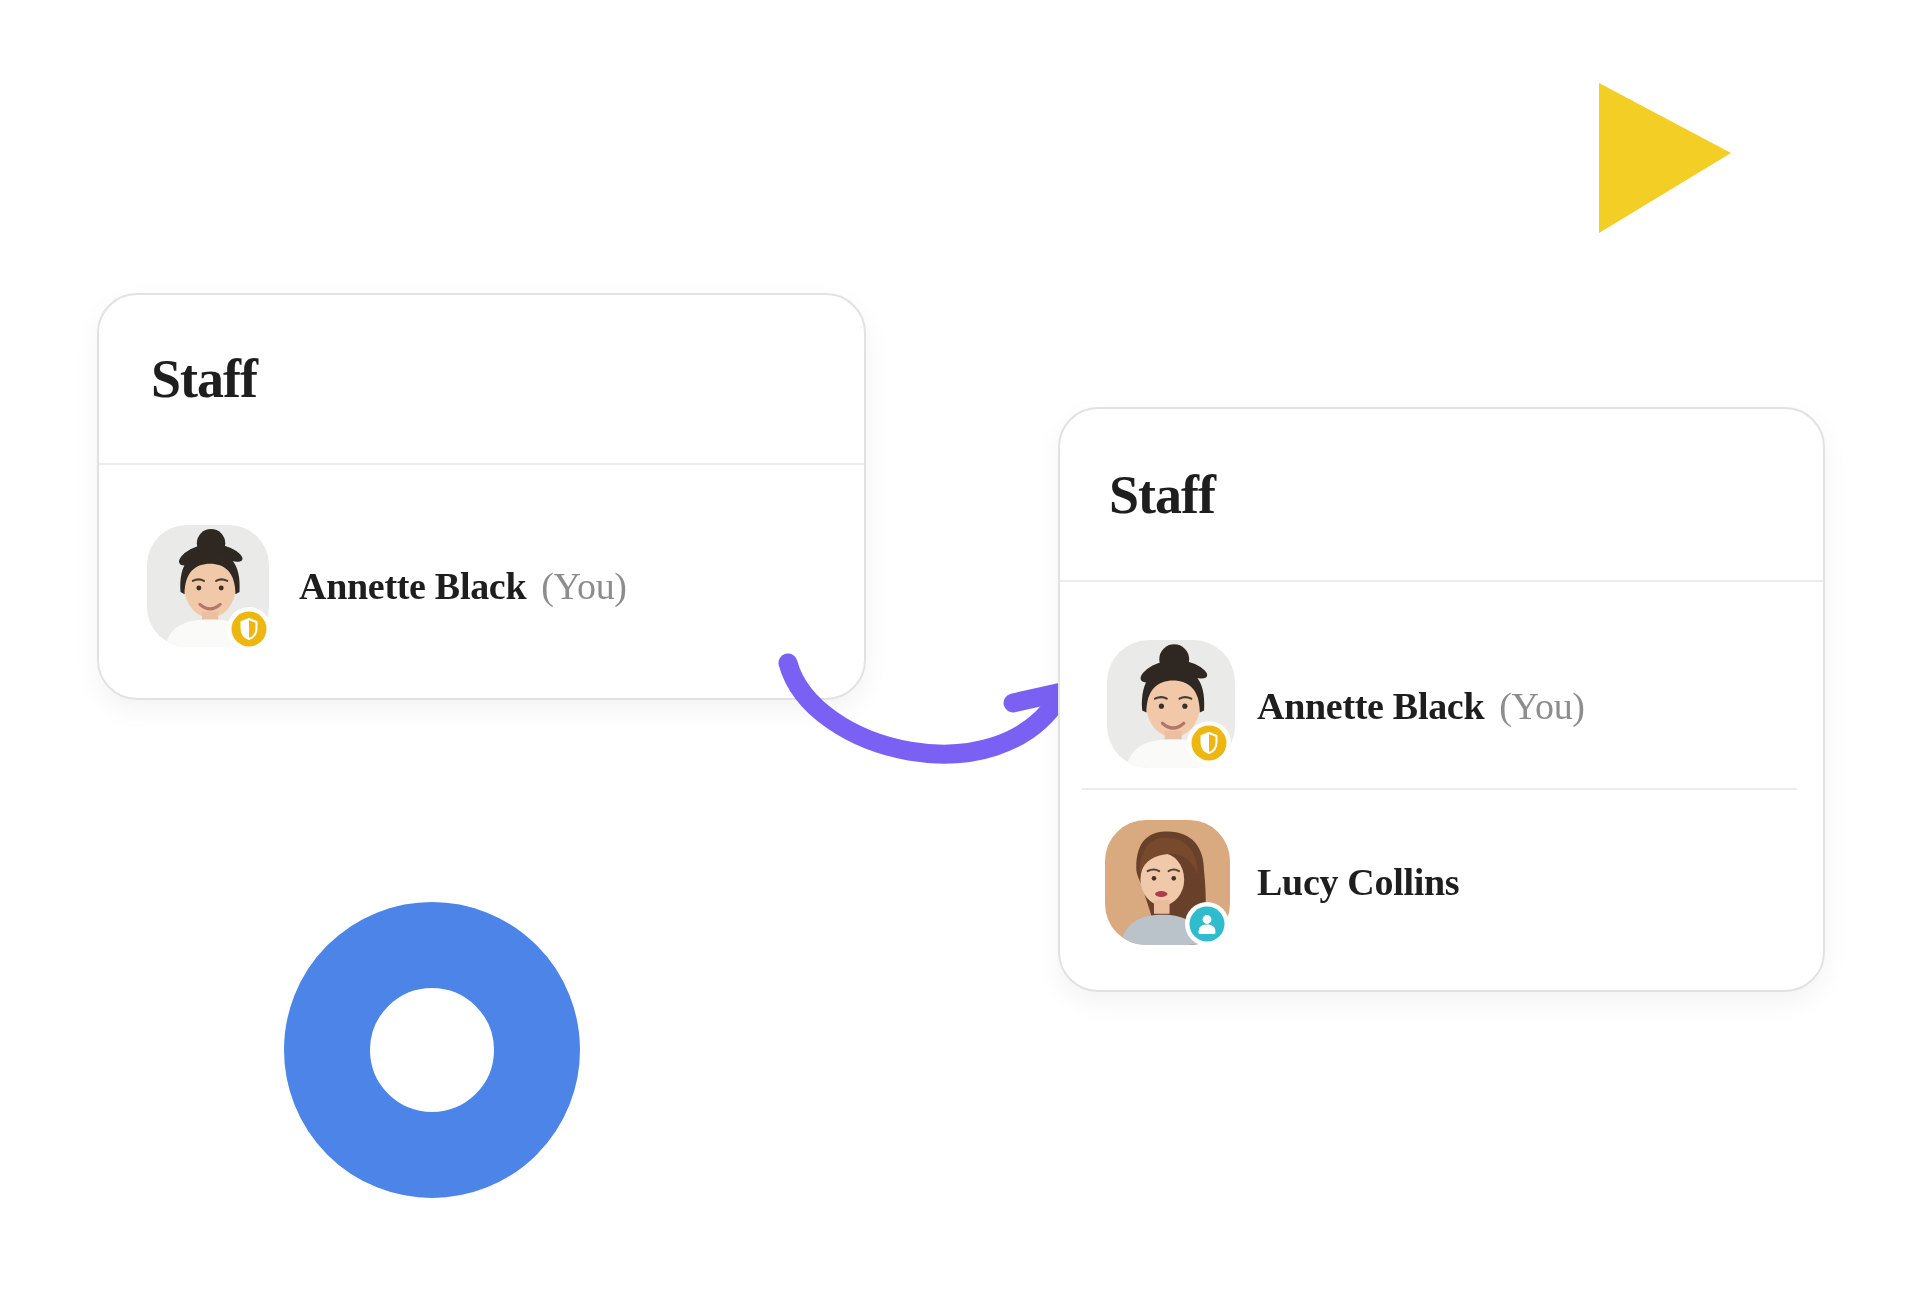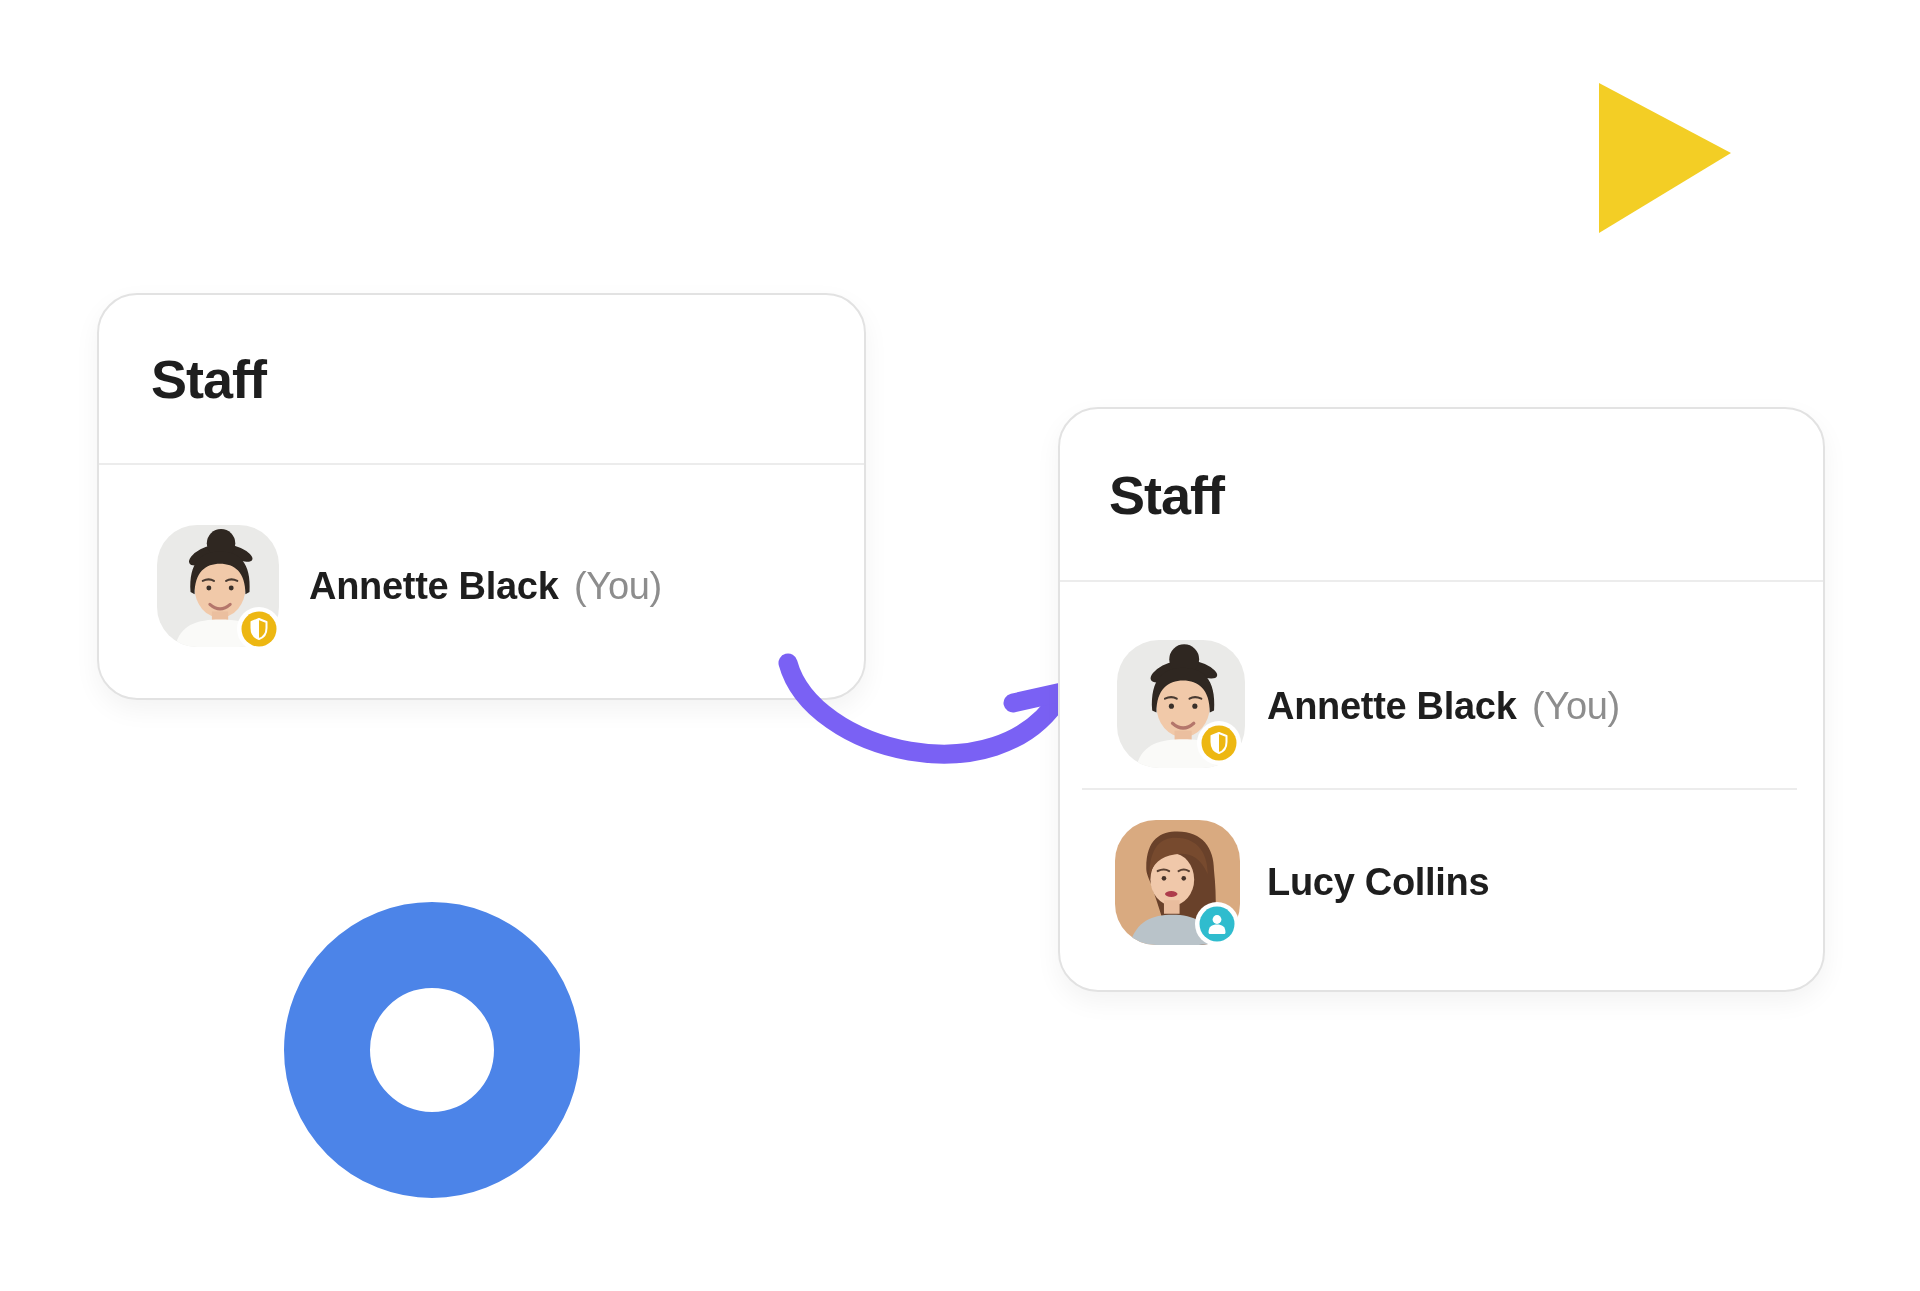--- a/index.html
+++ b/index.html
@@ -6,31 +6,31 @@
   body{font-family:"Liberation Sans", sans-serif;}
   .stage{position:relative;width:1920px;height:1291px;background:#FFFFFF;overflow:hidden;}
 
   
   .triangle-svg{position:absolute;left:1599px;top:83px;width:132px;height:150px;}
   .donut-svg{position:absolute;left:284px;top:902px;width:296px;height:296px;}
   .arrow-svg{position:absolute;left:760px;top:630px;width:340px;height:160px;}
 
   
   .card{position:absolute;background:#FFFFFF;border:2px solid #E2E2E2;border-radius:40px;
-        box-shadow:0 10px 26px rgba(0,0,0,0.05);box-sizing:border-box;}
+        box-shadow:0 10px 26px rgba(0,0,0,0.05);box-sizing:border-box;font-family:Liberation Serif, serif;}
   .card-before{left:97px;top:293px;width:769px;height:407px;}
   .card-after{left:1058px;top:407px;width:767px;height:585px;}
 
   .card-header{position:absolute;left:0;right:0;top:0;display:flex;align-items:center;
                border-bottom:2px solid #ECECEC;}
   .card-before .card-header{height:168px;padding-left:52px;}
   .card-after  .card-header{height:171px;padding-left:49px;}
   .card-title{font-size:54px;font-weight:700;color:#1E1E1E;letter-spacing:-1px;}
 
-  .member-row{position:absolute;left:10px;right:0;padding-left:44px;}
+  .member-row{position:absolute;left:0;right:0;padding-left:44px;}
   .cb-row1{top:170px;height:235px;}
   .ca-row1{top:173px;height:206px;}
   .ca-row2{top:381px;height:178px;}
 
   .row-divider{position:absolute;height:2px;background:#ECECEC;}
   .ca-divider{left:22px;top:379px;width:715px;}
 
   .avatar{position:absolute;overflow:visible;}
   .avatar .photo{width:100%;height:100%;display:block;}
   .cb-row1 .avatar{left:48px;top:60px;width:122px;height:122px;}

